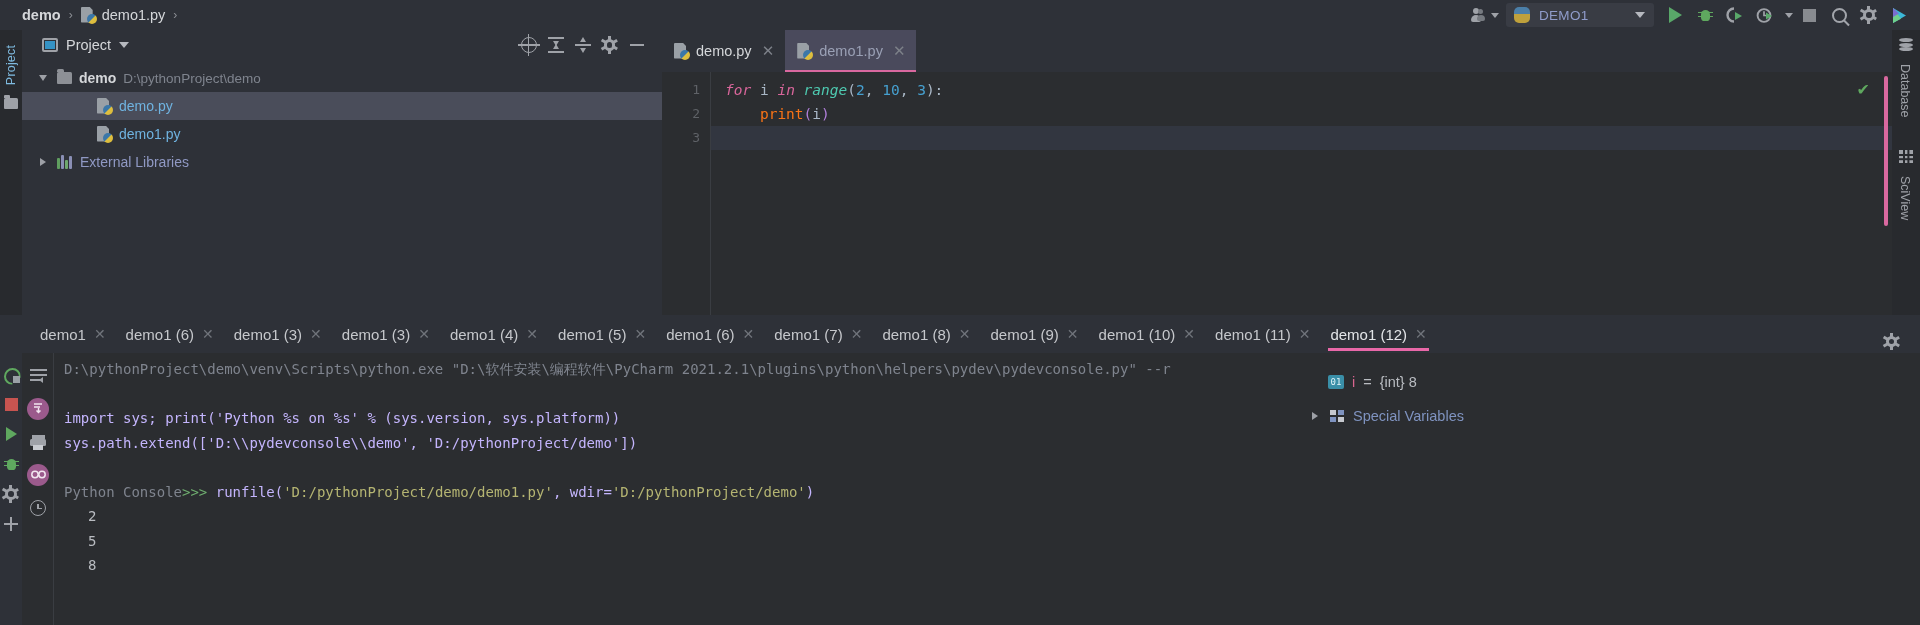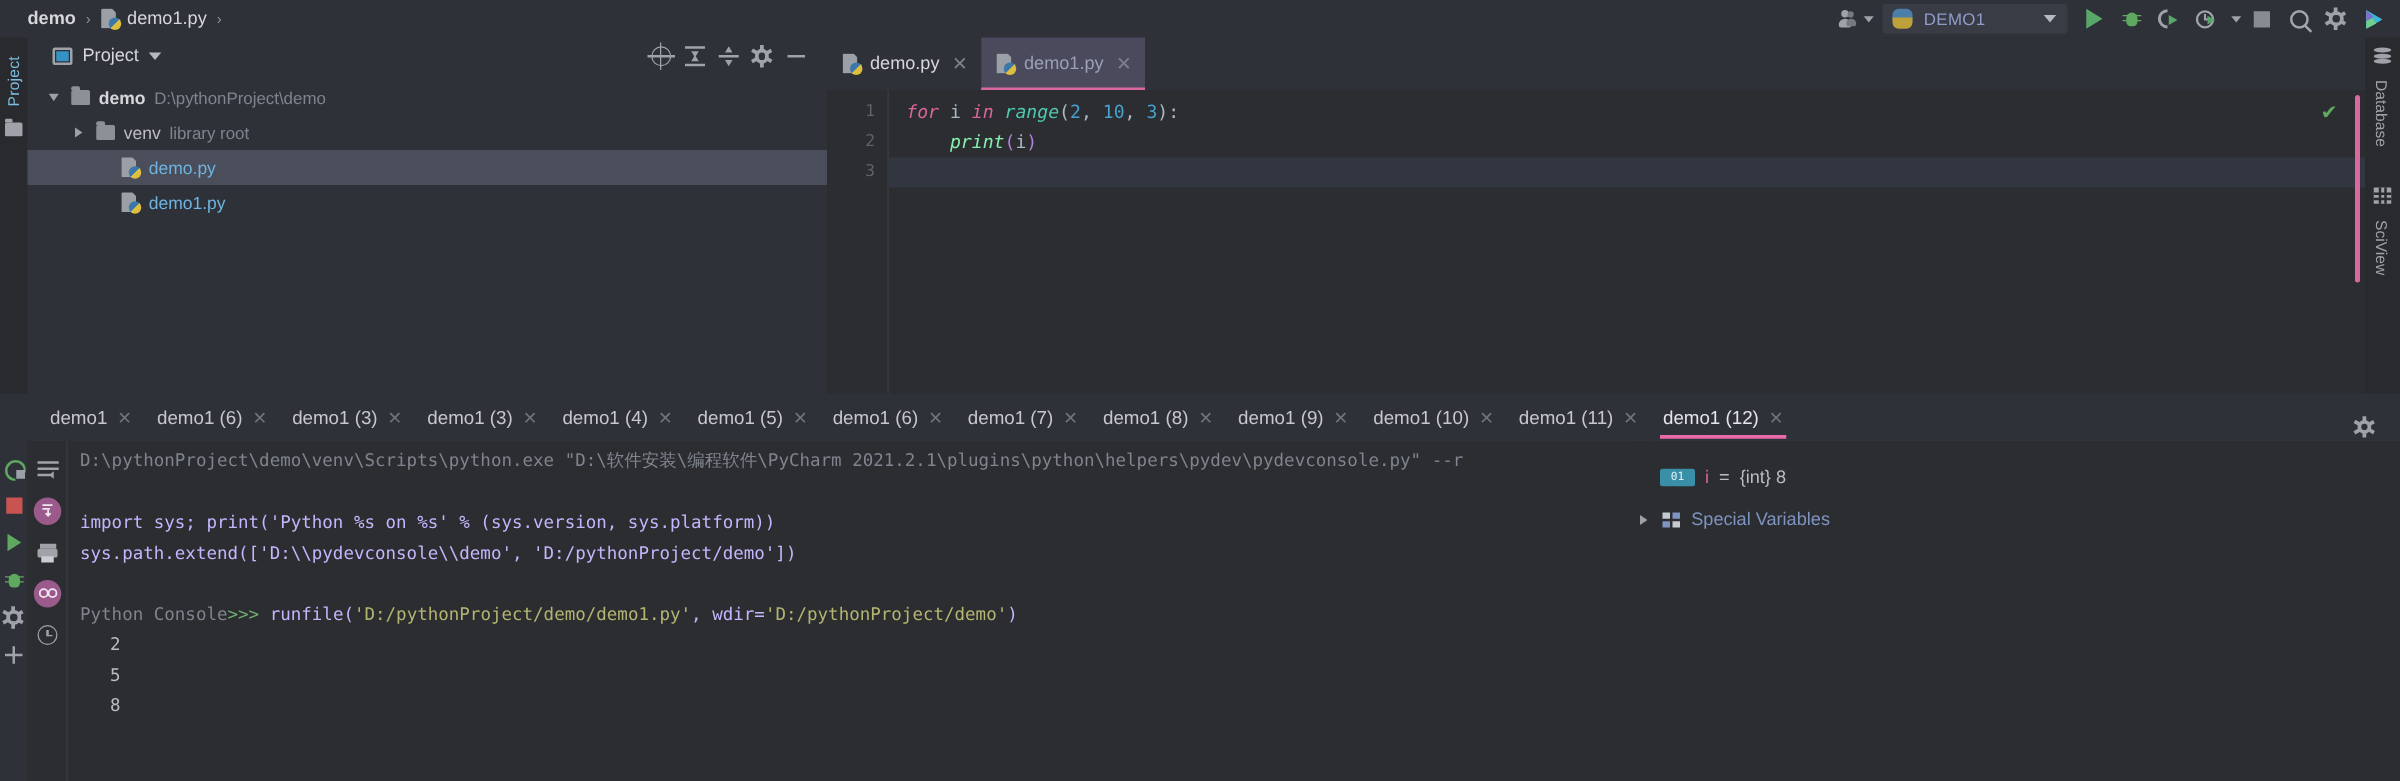--- a/index.html
+++ b/index.html
@@ -155,21 +155,21 @@
   .tab-x { color:#7d8189; font-size:15px; margin-left:3px; }
 
   .edbody { position:absolute; left:0; top:42px; right:0; bottom:0; background:#2b2d30; display:flex; }
   .gutter { width:48px; background:#2b2d30; padding-top:6px; text-align:right; }
   .gutter div { height:24px; line-height:24px; font-family:"DejaVu Sans Mono", monospace; font-size:13px; color:#5f6267; padding-right:10px; }
   .codecol { flex:1; position:relative; padding-top:6px; border-left:1px solid #3a3d42; }
   .cline { height:24px; line-height:24px; font-family:"DejaVu Sans Mono", monospace; font-size:14.5px; padding-left:14px; white-space:pre; }
   .cline.cur { background:#323640; }
   .kw { color:#d9669b; font-style:italic; }
   .fn { color:#4ec9b0; font-style:italic; }
-  .fn2{ color:#86efac; font-style:italic; }
+  .fn2{ color:#f97316; }
   .num { color:#46a0d0; }
   .pl  { color:#a9b7c6; }
   .vr  { color:#a9b7c6; }
   .paren{color:#b07fd9;}
 
   .ed-check { position:absolute; right:22px; top:50px; color:#5fa85f; font-size:16px; }
   .ed-scroll { position:absolute; right:4px; top:46px; width:4px; height:150px; background:#d9689f; border-radius:2px; }
 
   
   .rightstrip { position:absolute; right:0; top:30px; width:28px; height:285px; background:#282a2e; }
@@ -242,21 +242,21 @@
   .c-num  { color:#b9bcc1; }
   .c-str  { color:#b5b572; }
   .c-prompt{ color:#6fae6f; }
   .c-white{ color:#c4b5fd; }
   .con-divider { position:absolute; left:1270px; top:0; bottom:0; width:1px; background:#3a3d42; }
 
   
   .varpanel { position:absolute; left:1300px; top:353px; right:0; bottom:0; background:#2b2d30; padding-top:12px; font-size:14.5px; }
   .vrow { height:34px; display:flex; align-items:center; gap:8px; padding-left:28px; }
   .vchev { width:0;height:0;border-top:4.5px solid transparent;border-bottom:4.5px solid transparent;border-left:6px solid #9da0a6; margin-left:-16px; margin-right:4px;}
-  .vbadge { width:28px;height:14px;background:#3a8fa8;border-radius:2px;color:#dff3f8;font-size:9px;display:flex;align-items:center;justify-content:center;font-family:"DejaVu Sans Mono", monospace;}
+  .vbadge { width:16px;height:14px;background:#3a8fa8;border-radius:2px;color:#dff3f8;font-size:9px;display:flex;align-items:center;justify-content:center;font-family:"DejaVu Sans Mono", monospace;}
   .vname { color:#d9668f; }
   .veq { color:#b9bcc1; }
   .vval { color:#b9bcc1; }
   .sv-ico{width:15px;height:13px;position:relative;}
   .sv-ico i{position:absolute;width:6px;height:5.5px;background:#8a8fb5;}
   .sv-ico i:nth-child(1){left:0;top:0;background:#c6c9cf;}
   .sv-ico i:nth-child(2){left:8px;top:0;background:#7f93c0;}
   .sv-ico i:nth-child(3){left:0;top:7px;background:#7f93c0;}
   .sv-ico i:nth-child(4){left:8px;top:7px;background:#c6c9cf;}
   .sv-label { color:#7f93c0; }
@@ -352,37 +352,41 @@
   </div>
   <div class="tree" id="tree">
       <div class="trow" style="padding-left: 14px;">
         <span class="tw">
           <span class="chev-d"></span>
         </span>
         <span class="folder-ico"></span>
         <span class="t-name b">demo</span>
         <span class="t-path">D:\pythonProject\demo</span>
       </div>
-      <div class="trow" style="padding-left: 34px;">
-        <span class="tw">
-          <span class="chev-r"></span>
-        </span>
-        <span class="folder-ico"></span>
-        <span class="t-name">venv</span>
-        <span class="t-path">library root</span>
-      </div>
       <div class="trow sel" style="padding-left: 54px;">
         <span class="tw"></span>
         <span class="pyfile-ico"></span>
         <span class="t-name t-blue">demo.py</span>
       </div>
       <div class="trow" style="padding-left: 54px;">
         <span class="tw"></span>
         <span class="pyfile-ico"></span>
         <span class="t-name t-blue">demo1.py</span>
+      </div>
+      <div class="trow" style="padding-left: 14px;">
+        <span class="tw">
+          <span class="chev-r"></span>
+        </span>
+        <span class="libs-ico">
+          <i></i>
+          <i></i>
+          <i></i>
+          <i></i>
+        </span>
+        <span class="t-name t-lav">External Libraries</span>
       </div>
     </div>
 </div>
 
 <div class="edtoolbar">
   <div class="edtb-btn">
     <span class="ico-target"></span>
   </div>
   <div class="edtb-btn">
     <span class="ico-collapse">

